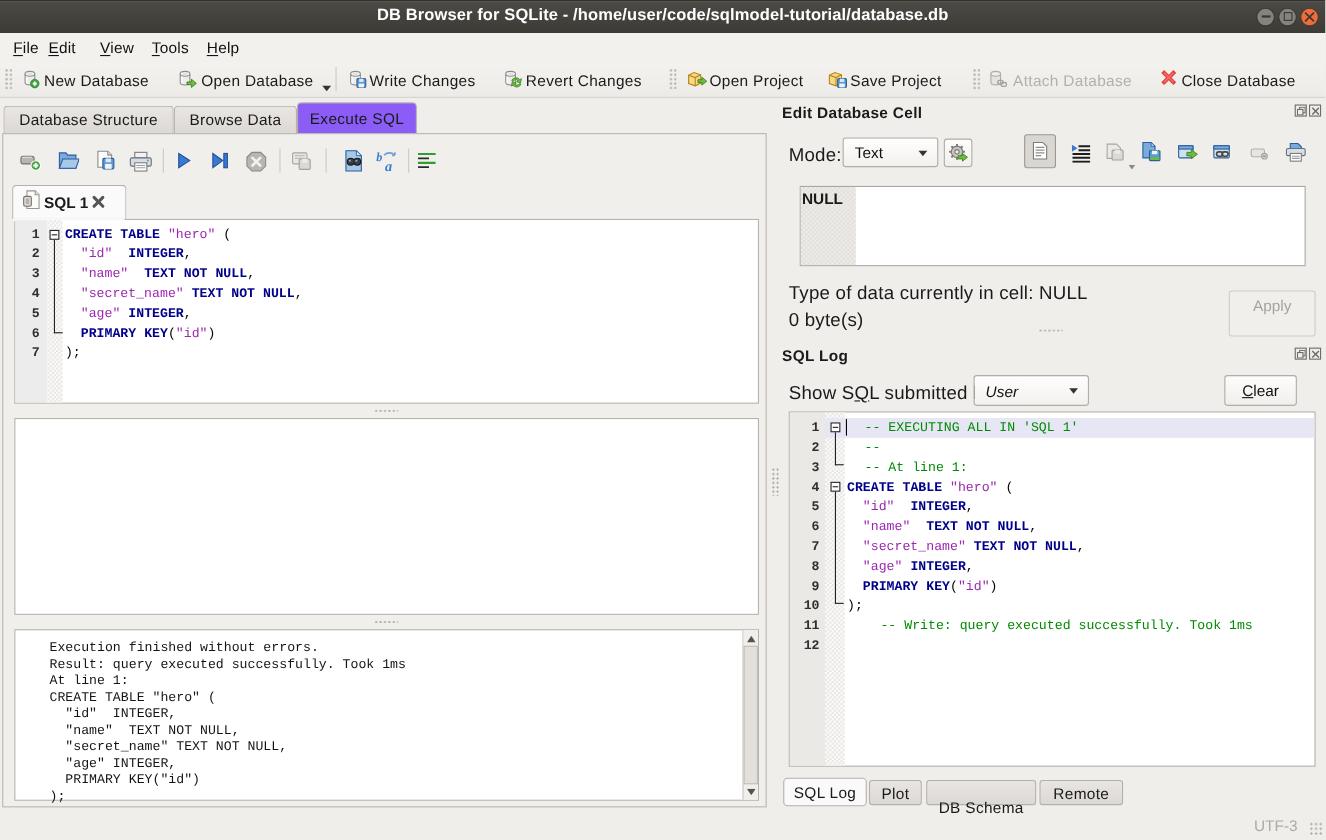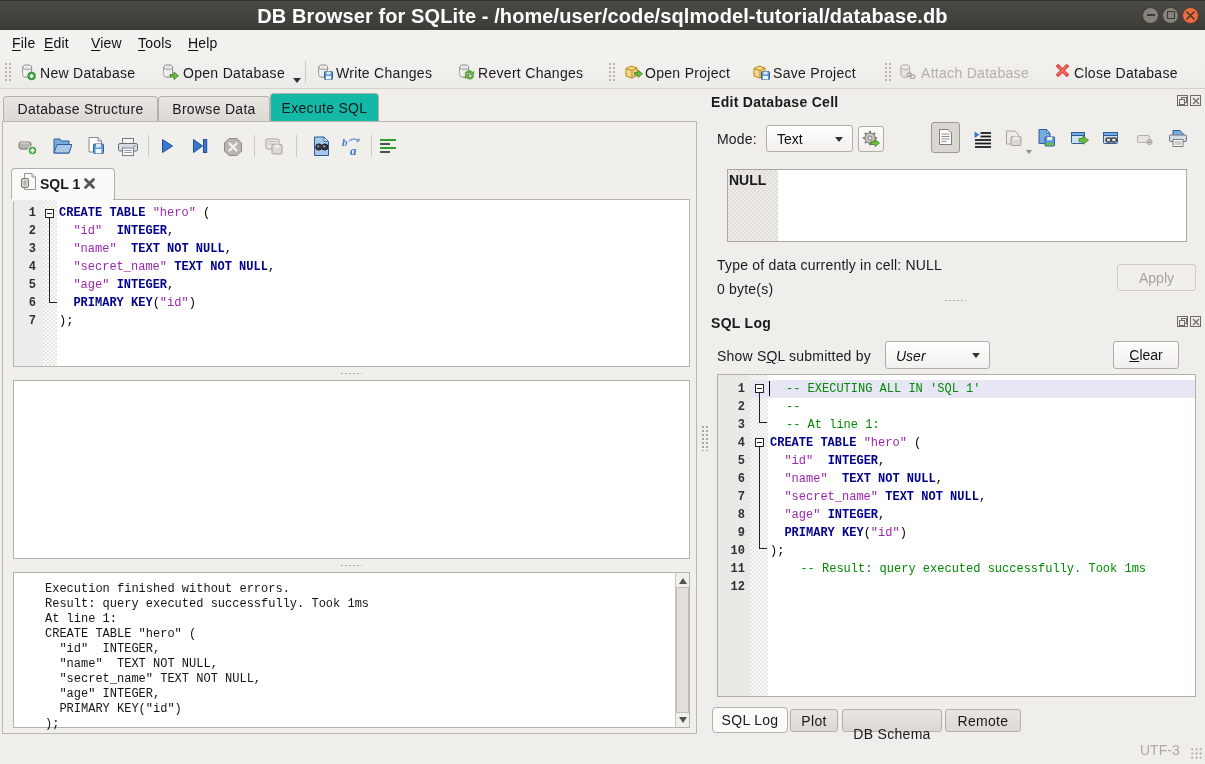--- a/index.html
+++ b/index.html
@@ -3,41 +3,41 @@
 <meta charset="utf-8">
 <style>
 html,body{margin:0;padding:0;}
 body{width:1205px;height:764px;position:relative;overflow:hidden;
   font-family:"Liberation Sans",sans-serif;background:#f0eeeb;}
 .abs{position:absolute;}
 
 #titlebar{left:0;top:0;width:1205px;height:30px;
   background:linear-gradient(#4c4a44,#3c3b36);
   border-top:1px solid #31302c;box-sizing:border-box;}
-#title{width:100%;text-align:center;top:5px;color:#fff;font-weight:bold;font-size:20px;letter-spacing:0.1px;}
+#title{width:100%;text-align:center;top:5px;color:#fff;font-weight:bold;font-size:15px;letter-spacing:0.1px;}
 .winbtn{top:6.5px;width:17px;height:17px;border-radius:50%;box-sizing:border-box;}
 
 #menubar{left:0;top:30px;width:1205px;height:26px;background:#f2f1ee;color:#111;font-size:14px;letter-spacing:0.2px;}
 #menubar span{position:absolute;top:5px;}
 #menubar u{text-decoration-thickness:1px;text-underline-offset:2px;}
 
 #toolbar{left:0;top:56px;width:1205px;height:33px;
   background:linear-gradient(#f3f2ef,#edebe8);
   border-bottom:1px solid #d5d1cc;box-sizing:border-box;}
 .tbtext{position:absolute;top:9px;font-size:14px;letter-spacing:0.3px;color:#1a1a1a;white-space:nowrap;}
 .tbtext.dis{color:#b4b0aa;}
 .tsep{position:absolute;top:5px;width:1px;height:22px;background:#cdc9c3;}
 .thandle{position:absolute;top:7px;width:7px;height:19px;
  background-image:radial-gradient(circle,#b9b5af 1px,transparent 1.2px);
  background-size:4px 4px;}
 
 .tab{position:absolute;box-sizing:border-box;font-size:14px;letter-spacing:0.3px;color:#1a1a1a;
   border:1px solid #b4b0aa;border-bottom:none;border-radius:4px 4px 0 0;
   background:linear-gradient(#e8e5e2,#dcd9d5);text-align:center;}
-.tab.active{background:#14b8a6;}
+.tab.active{background:#8b5cf6;}
 
 #pane{left:2px;top:121px;width:695px;height:613px;background:#f1efec;
   border:1px solid #bab6b0;box-sizing:border-box;}
 .frame{position:absolute;background:#fff;border:1px solid #b6b2ac;box-sizing:border-box;}
 
 .codeline{position:absolute;white-space:pre;font-family:"Liberation Mono",monospace;
   font-size:12px;line-height:18px;color:#000;}
 .k{color:#00008b;font-weight:bold;}
 .s{color:#9c27b0;}
 .c{color:#008b00;margin-left:16px;}
@@ -54,21 +54,21 @@
 
 .docktitle{position:absolute;font-size:14px;font-weight:bold;letter-spacing:0.3px;color:#1a1a1a;}
 .dockico{position:absolute;width:11px;height:11px;border:1px solid #6f6b66;box-sizing:border-box;background:#efedea;}
 .combo{position:absolute;box-sizing:border-box;border:1px solid #b1ada7;border-radius:3px;
   background:linear-gradient(#fefefe,#f3f1ee);font-size:14px;color:#111;}
 .combo .ar{position:absolute;right:9px;top:11px;width:0;height:0;
   border-left:4.5px solid transparent;border-right:4.5px solid transparent;border-top:5px solid #333;}
 .btn{position:absolute;box-sizing:border-box;border:1px solid #b1ada7;border-radius:3px;
   background:linear-gradient(#fdfdfc,#f1efec);font-size:14px;color:#111;text-align:center;}
 .btn.dis{border:1px solid #cfcbc5;background:#f1efec;color:#a7a39d;}
-.dtext{position:absolute;font-size:14px;letter-spacing:0.2px;color:#1a1a1a;white-space:nowrap;}
+.dtext{position:absolute;font-size:17px;letter-spacing:0.2px;color:#1a1a1a;white-space:nowrap;}
 </style>
 </head>
 <body>
 
 <div id="titlebar" class="abs"></div>
 <div id="title" class="abs">DB Browser for SQLite - /home/user/code/sqlmodel-tutorial/database.db</div>
 <div class="winbtn abs" style="left:1142px;background:#85837b;border:1px solid #3a3833;"></div>
 <div class="abs" style="left:1147px;top:14px;width:8px;height:2px;background:#3a3833;"></div>
 <div class="winbtn abs" style="left:1162px;background:#85837b;border:1px solid #3a3833;"></div>
 <div class="abs" style="left:1166.5px;top:11px;width:6px;height:6px;border:1.5px solid #3a3833;"></div>
@@ -390,21 +390,21 @@
  <line x1="6.5" y1="15" x2="13.5" y2="15" stroke="#9a9a9a"></line>
 </svg>
 <div class="abs" style="left:1026px;top:150px;width:0;height:0;border-left:3.5px solid transparent;border-right:3.5px solid transparent;border-top:4px solid #8d8984;"></div>
     </div>
 
 <div class="frame" style="left:727px;top:169px;width:460px;height:73px;border-color:#aaa6a0;"></div>
 <div class="abs" style="left:728px;top:170px;width:50px;height:71px;background:#edebe8;background-image:linear-gradient(45deg,#e2dfda 25%,transparent 25%,transparent 75%,#e2dfda 75%),linear-gradient(45deg,#e2dfda 25%,transparent 25%,transparent 75%,#e2dfda 75%);background-size:4px 4px;background-position:0 0,2px 2px;"></div>
 <span class="abs" style="left:729px;top:172px;font-size:14px;font-weight:bold;color:#1a1a1a;">NULL</span>
 <div class="dtext" style="left:717px;top:257px;">Type of data currently in cell: NULL</div>
 <div class="dtext" style="left:717px;top:281px;">0 byte(s)</div>
-<div class="btn dis" style="left:1117px;top:264px;width:79px;height:27px;padding-top:5px;">Apply</div>
+<div class="btn dis" style="left:1117px;top:264px;width:79px;height:42px;padding-top:5px;">Apply</div>
 <div class="dots-h" style="left:944px;top:299px;"></div>
 
 <div class="docktitle" style="left:711px;top:315px;">SQL Log</div>
 <div class="dockico" style="left:1177px;top:316px;"></div>
 <svg class="abs" style="left:1179px;top:318px;" width="8" height="8">
       <rect x="2.5" y="0.5" width="5" height="5" fill="none" stroke="#6f6b66"></rect>
       <rect x="0.5" y="2.5" width="5" height="5" fill="#efedea" stroke="#6f6b66"></rect>
     </svg>
 <div class="dockico" style="left:1190px;top:316px;"></div>
 <svg class="abs" style="left:1192px;top:318px;" width="8" height="8">
@@ -436,21 +436,21 @@
 <div class="codeline" style="left:770px;top:379.5px;"><span class="c">-- EXECUTING ALL IN 'SQL 1'</span>
 <span class="c">--</span>
 <span class="c">-- At line 1:</span>
 <span class="k">CREATE</span> <span class="k">TABLE</span> <span class="s">"hero"</span> (
   <span class="s">"id"</span>  <span class="k">INTEGER</span>,
   <span class="s">"name"</span>  <span class="k">TEXT</span> <span class="k">NOT</span> <span class="k">NULL</span>,
   <span class="s">"secret_name"</span> <span class="k">TEXT</span> <span class="k">NOT</span> <span class="k">NULL</span>,
   <span class="s">"age"</span> <span class="k">INTEGER</span>,
   <span class="k">PRIMARY</span> <span class="k">KEY</span>(<span class="s">"id"</span>)
 );
-  <span class="c">-- Result: query executed successfully. Took 1ms</span></div>
+  <span class="c">-- Write: query executed successfully. Took 1ms</span></div>
 <div class="abs" style="left:768.5px;top:381px;width:1.5px;height:15px;background:#000;"></div>
 <div class="foldbox" style="left:755px;top:384px;"></div>
 <div class="abs" style="left:759px;top:393px;width:1px;height:30px;background:#222;"></div>
 <div class="abs" style="left:759px;top:422px;width:8px;height:1px;background:#222;"></div>
 <div class="foldbox" style="left:755px;top:438px;"></div>
 <div class="abs" style="left:759px;top:447px;width:1px;height:102px;background:#222;"></div>
 <div class="abs" style="left:759px;top:548px;width:8px;height:1px;background:#222;"></div>
 
 <div class="tab active" style="left:712px;top:707px;width:76px;height:26px;border-radius:4px 4px 4px 4px;border-bottom:1px solid #b4b0aa;padding-top:4px;background:#fbfafa;">SQL Log</div>
 <div class="tab" style="left:790px;top:709px;width:48px;height:23px;border-radius:3px;border-bottom:1px solid #b4b0aa;padding-top:3px;">Plot</div>

